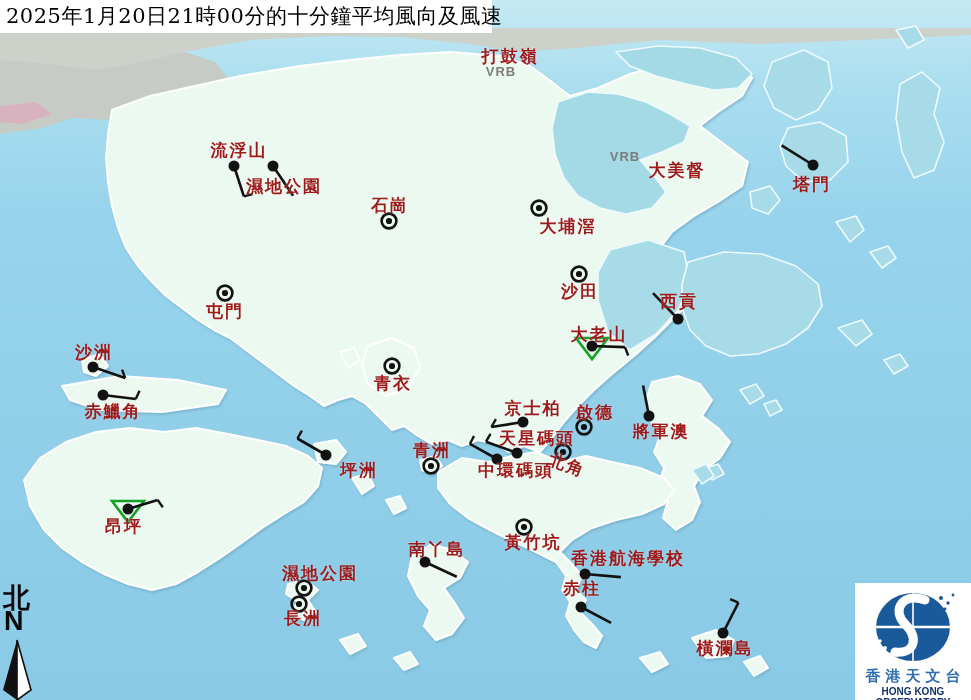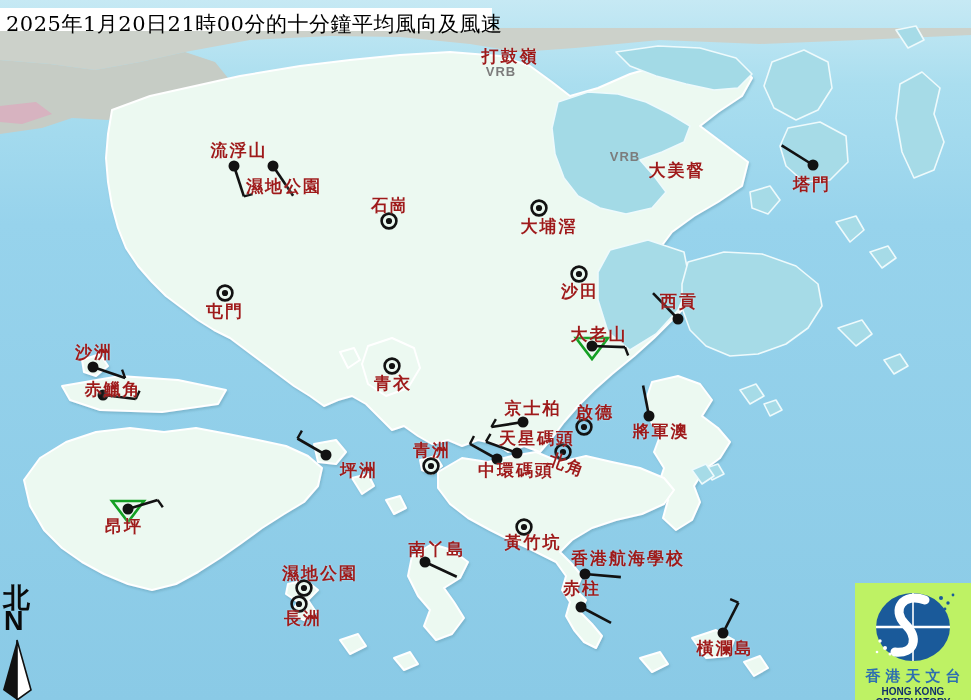--- a/index.html
+++ b/index.html
@@ -6,28 +6,28 @@
   #stage{position:relative;width:971px;height:700px;overflow:hidden;
          font-family:"DejaVu Serif",serif;background:#97d3ec;}
   #map-svg{position:absolute;left:0;top:0;}
   #labels-layer{position:absolute;left:0;top:0;width:100%;height:100%;pointer-events:none;}
   .st-label{position:absolute;color:#9e1a1a;font-size:17px;font-weight:bold;
             letter-spacing:2px;white-space:nowrap;transform:translate(-50%,-50%);
             text-shadow:0 0 2px rgba(255,255,255,.45);}
   .vrb-label{position:absolute;color:#7c7c7c;font-size:13px;font-weight:bold;
              font-family:"Liberation Sans",sans-serif;letter-spacing:1px;
              transform:translate(-50%,-50%);}
-  #title-bar{position:absolute;left:0;top:8px;width:492px;height:23px;background:#ffffff;
+  #title-bar{position:absolute;left:0;top:0;width:492px;height:33px;background:#ffffff;
              color:#000;font-size:21px;line-height:33px;padding-left:6px;
              letter-spacing:.5px;white-space:nowrap;box-sizing:border-box;}
   #compass{position:absolute;left:0px;top:580px;width:40px;height:120px;}
   #compass .cn{position:absolute;left:3px;top:0px;font-size:27px;font-weight:bold;color:#0a0a0a;}
   #compass .n{position:absolute;left:4px;top:26px;font-size:27px;font-weight:900;
               font-family:"Liberation Sans",sans-serif;color:#0a0a0a;}
-  #logo-card{position:absolute;left:855px;top:583px;width:116px;height:117px;background:#bef264;
+  #logo-card{position:absolute;left:855px;top:583px;width:116px;height:117px;background:#ffffff;
              text-align:center;}
   #logo-card .cjk{position:absolute;left:0;right:0;top:84px;color:#2e6fb0;font-size:15px;
                   font-weight:bold;letter-spacing:5px;text-indent:5px;}
   #logo-card .eng{position:absolute;left:-6px;right:-6px;top:103px;color:#11316b;font-size:10px;
                   font-weight:bold;font-family:"Liberation Sans",sans-serif;letter-spacing:0px;}
   .land{stroke:#ffffff;stroke-width:2;stroke-linejoin:round;}
   .cyanland{stroke:#eefafc;stroke-width:1.6;stroke-linejoin:round;}
 </style>
 </head>
 <body>
@@ -244,28 +244,28 @@
   </svg>
 
   <div id="labels-layer">
       <div class="st-label" style="left: 510px; top: 56px;">打鼓嶺</div>
       <div class="vrb-label" style="left: 501px; top: 71px;">VRB</div>
       <div class="st-label" style="left: 633px; top: 170px; margin-left: 44px;">大美督</div>
       <div class="vrb-label" style="left: 625px; top: 156px;">VRB</div>
       <div class="st-label" style="left: 239px; top: 150px;">流浮山</div>
       <div class="st-label" style="left: 284px; top: 186px;">濕地公園</div>
       <div class="st-label" style="left: 390px; top: 205px;">石崗</div>
-      <div class="st-label" style="left: 549px; top: 226px;">大埔滘</div>
+      <div class="st-label" style="left: 568px; top: 226px;">大埔滘</div>
       <div class="st-label" style="left: 812px; top: 184px;">塔門</div>
       <div class="st-label" style="left: 580px; top: 291px;">沙田</div>
       <div class="st-label" style="left: 679px; top: 301px;">西貢</div>
       <div class="st-label" style="left: 225px; top: 311px;">屯門</div>
       <div class="st-label" style="left: 94px; top: 352px; text-align: right;">沙洲</div>
       <div class="st-label" style="left: 599px; top: 334px;">大老山</div>
-      <div class="st-label" style="left: 113px; top: 389px;">赤鱲角</div>
+      <div class="st-label" style="left: 113px; top: 411px;">赤鱲角</div>
       <div class="st-label" style="left: 393px; top: 383px; text-align: right;">青衣</div>
       <div class="st-label" style="left: 533px; top: 408px;">京士柏</div>
       <div class="st-label" style="left: 595px; top: 412px;">啟德</div>
       <div class="st-label" style="left: 661px; top: 431px;">將軍澳</div>
       <div class="st-label" style="left: 537px; top: 438px;">天星碼頭</div>
       <div class="st-label" style="left: 516px; top: 470px;">中環碼頭</div>
       <div class="st-label" style="left: 567px; top: 465px; transform: translate(-50%, -50%) rotate(20deg);">北角</div>
       <div class="st-label" style="left: 432px; top: 450px;">青洲</div>
       <div class="st-label" style="left: 327px; top: 470px; margin-left: 32px;">坪洲</div>
       <div class="st-label" style="left: 124px; top: 526px;">昂坪</div>

